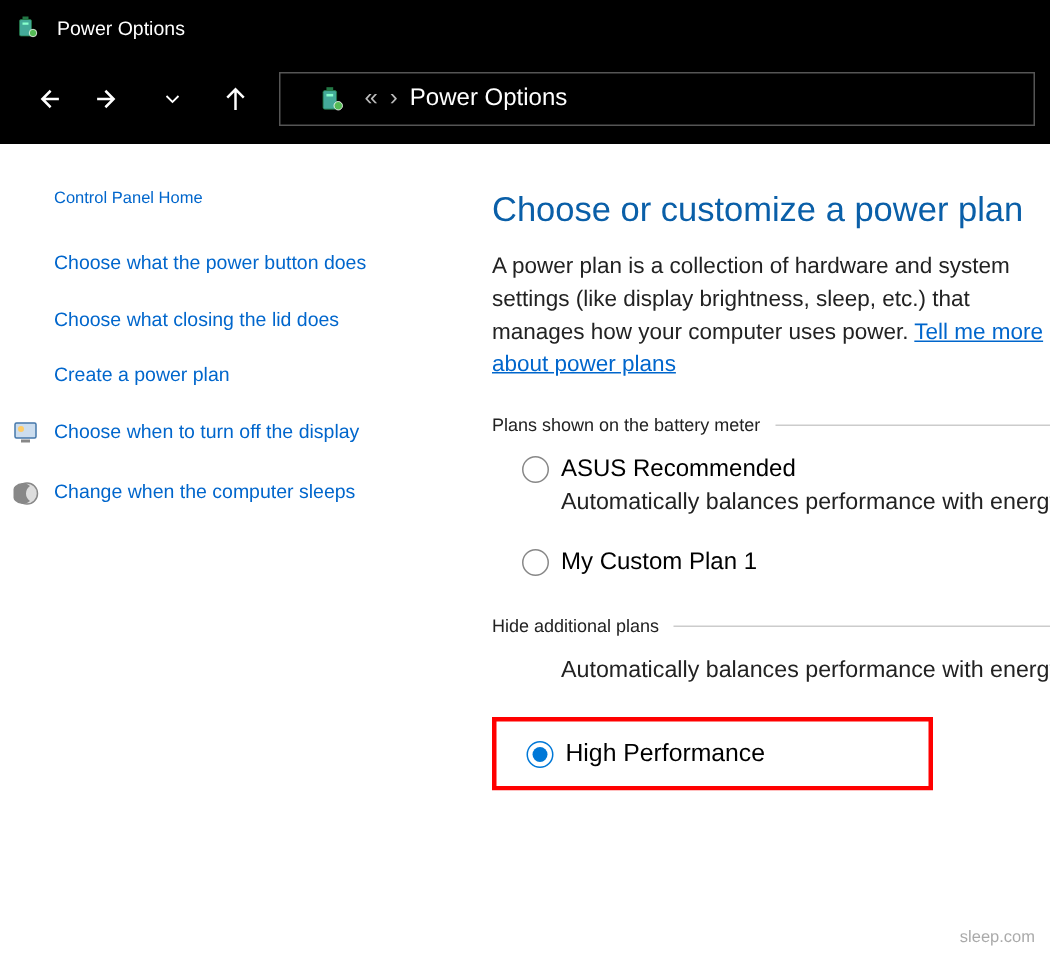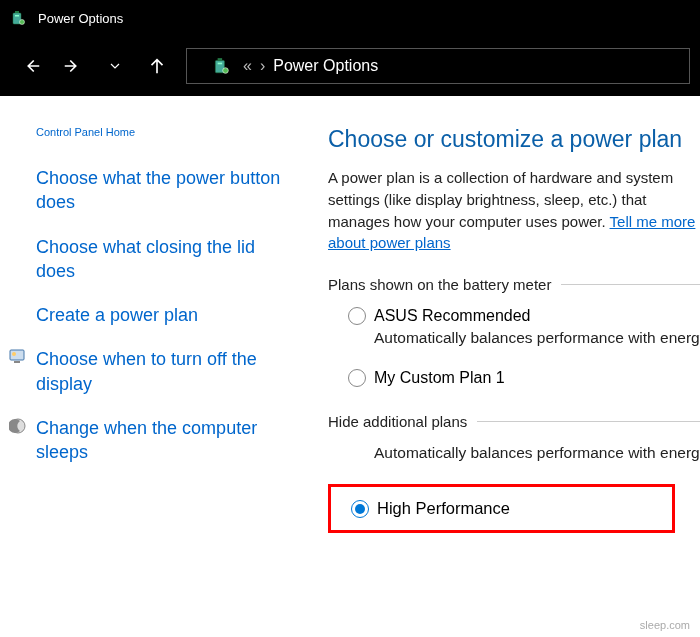--- a/index.html
+++ b/index.html
@@ -13,38 +13,38 @@
     .nav-btn { width: 42px; height: 40px; display: flex; align-items: center; justify-content: center; color: #fff; cursor: pointer; }
     .nav-btn svg { stroke: #fff; fill: none; stroke-width: 1.8; }
     .addr-icon { margin-left: 10px; width: 28px; display: flex; align-items: center; justify-content: center; }
     .addr-box { flex: 1; background: #000; border: 1px solid #555; height: 36px; margin-left: 8px; display: flex; align-items: center; padding: 0 10px; color: #fff; font-size: 16px; gap: 8px; }
     .addr-chev { color: #bbb; }
     
     .content { display: flex; padding-top: 30px; }
     
     .sidebar { width: 310px; padding-left: 36px; padding-right: 20px; }
     .side-home { color: #0066cc; font-size: 11px; margin-bottom: 28px; display: block; cursor: pointer; }
-    .side-link { color: #0066cc; font-size: 18px; margin-bottom: 20px; display: flex; align-items: flex-start; gap: 8px; cursor: pointer; line-height: 1.35; }
+    .side-link { color: #0066cc; font-size: 13px; margin-bottom: 20px; display: flex; align-items: flex-start; gap: 8px; cursor: pointer; line-height: 1.35; }
     .side-link .ico { width: 20px; height: 20px; flex-shrink: 0; display: flex; align-items: center; justify-content: center; margin-left: -28px; }
     .side-link .txt { flex: 1; }
     
     .main { flex: 1; padding-left: 18px; padding-right: 0; overflow: hidden; }
     .heading { color: #0a5fa8; font-size: 23px; font-weight: 400; margin-bottom: 14px; }
     .desc { font-size: 15px; color: #222; margin-bottom: 22px; line-height: 1.45; }
     .desc .lnk { color: #0066cc; text-decoration: underline; cursor: pointer; }
     
-    .group-label { font-size: 15px; color: #222; display: flex; align-items: center; gap: 10px; margin-bottom: 14px; }
+    .group-label { font-size: 12px; color: #222; display: flex; align-items: center; gap: 10px; margin-bottom: 14px; }
     .group-label .line { flex: 1; height: 1px; background: #ccc; }
     .plan-row { display: flex; align-items: center; padding-left: 20px; margin-bottom: 4px; font-size: 16px; }
     .plan-desc { padding-left: 46px; font-size: 15.5px; color: #222; margin-bottom: 22px; white-space: nowrap; }
     .radio { width: 18px; height: 18px; border: 1.5px solid #888; border-radius: 50%; margin-right: 8px; flex-shrink: 0; display: flex; align-items: center; justify-content: center; }
     .radio.checked { border-color: #0078d7; }
     .radio.checked::after { content: ""; width: 10px; height: 10px; background: #0078d7; border-radius: 50%; }
     .plan-row.bold .plan-name { font-weight: 600; }
-    .highlight-box { border: 3px solid #ff0000; padding: 12px 20px 12px 20px; margin-left: 0px; margin-top: 2px; display: flex; align-items: center; width: 347px; }
+    .highlight-box { border: 3px solid #ff0000; padding: 12px 20px 12px 20px; margin-left: 0px; margin-top: 2px; display: flex; align-items: center; width: 294px; }
     
     .watermark { position: absolute; bottom: 6px; right: 10px; font-size: 11px; color: #aaa; }
   </style>
 </head>
 <body>
 
 <div class="titlebar">
   <span class="title-icon">
     <svg width="16" height="16" viewBox="0 0 16 16">
         <rect x="3" y="3" width="8" height="11" rx="1" fill="#4a9" stroke="#274" stroke-width="0.5"></rect>

